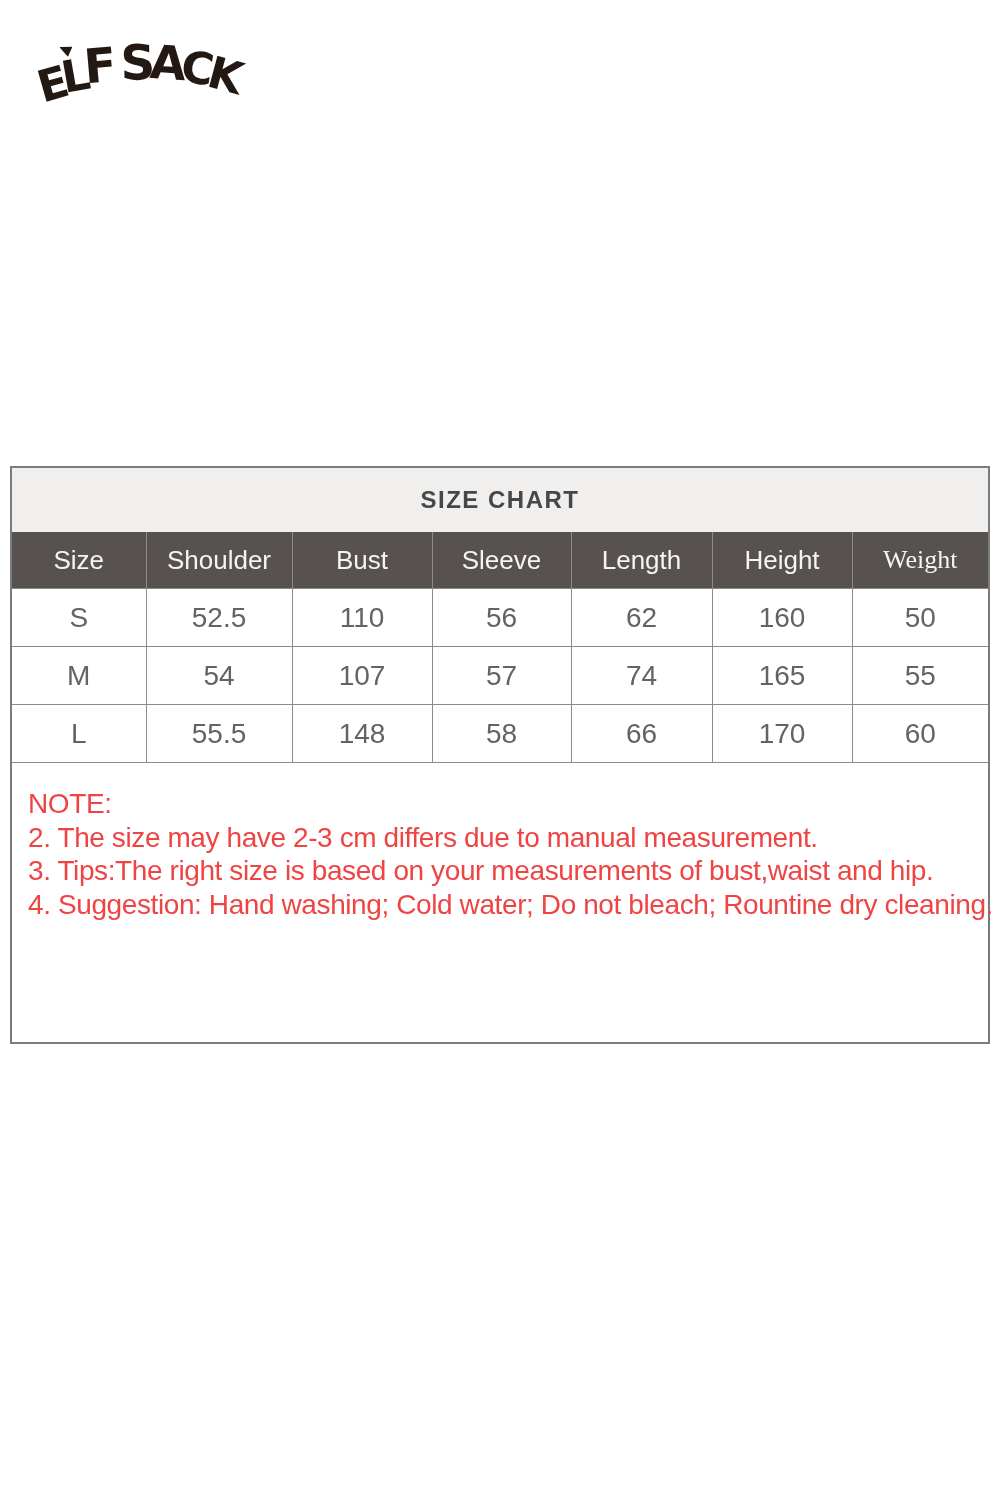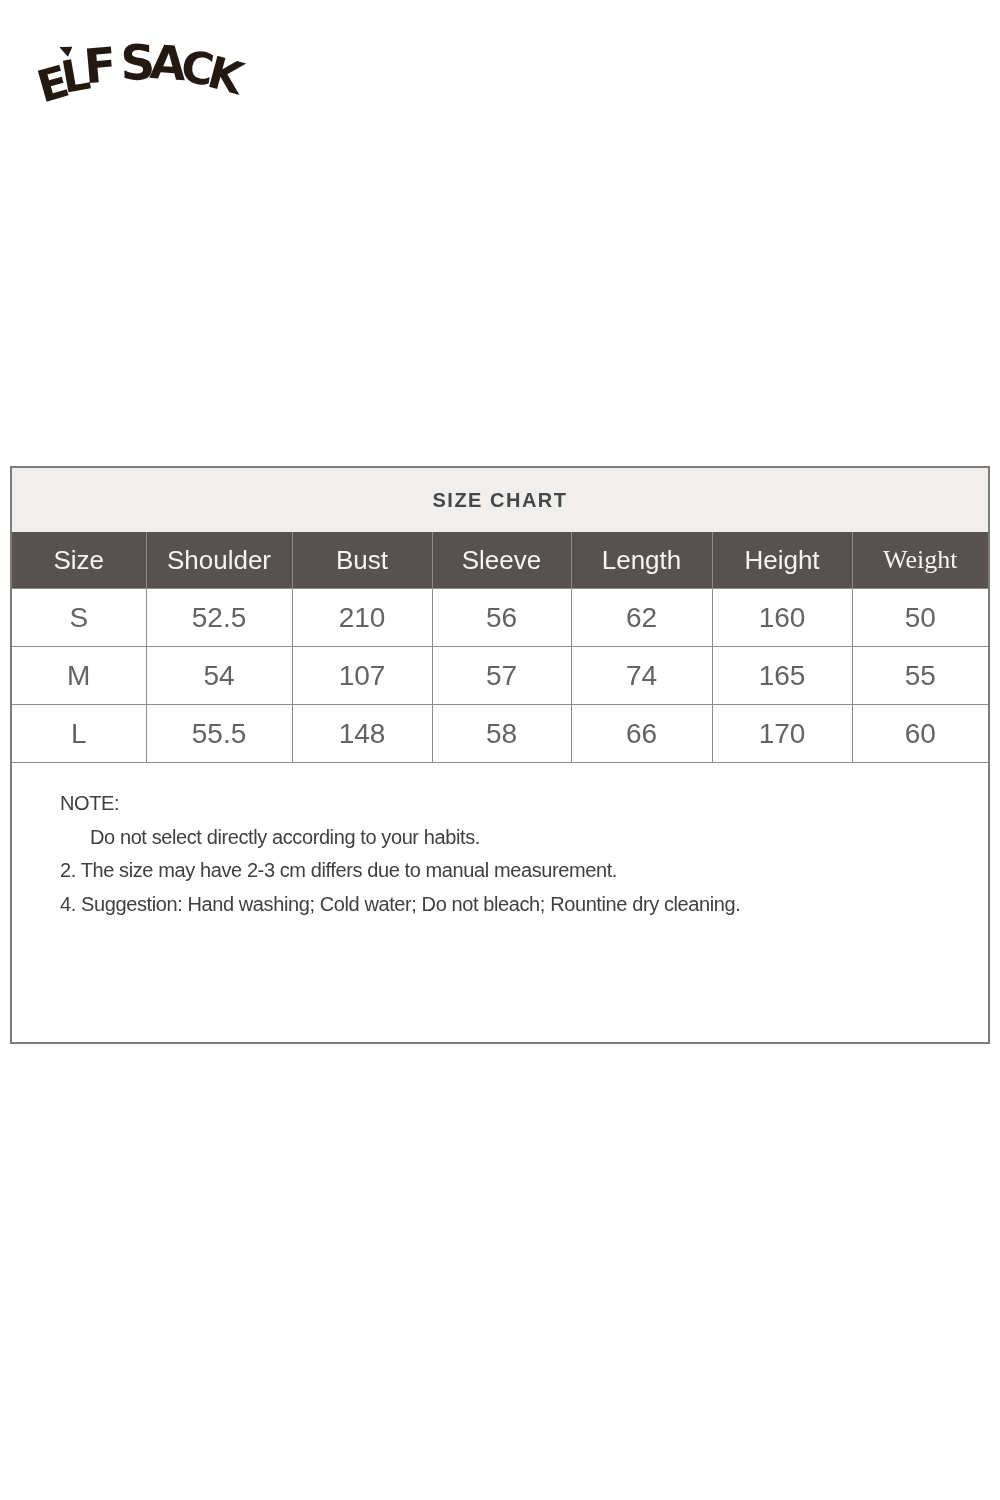--- a/index.html
+++ b/index.html
@@ -57,21 +57,21 @@
     border: 2px solid #7b7b7b;
     box-sizing: border-box;
     background: #ffffff;
   }
   .chart-title {
     height: 64px;
     background: #f0efed;
     display: flex;
     align-items: center;
     justify-content: center;
-    font-size: 20px;
+    font-size: 24px;
     font-weight: bold;
     letter-spacing: 1.5px;
     color: #474747;
   }
   table.size-table {
     width: 100%;
     border-collapse: collapse;
     table-layout: fixed;
   }
   table.size-table th {
@@ -93,23 +93,23 @@
     color: #636363;
     border: 1px solid #8c8c8c;
     background: #ffffff;
   }
   table.size-table td:first-child { border-left: none; }
   table.size-table td:last-child { border-right: none; }
   table.size-table tr:last-child td { border-bottom: 1px solid #8c8c8c; }
 
   
   .notes {
-    padding: 24px 30px 0 48px;
-    color: #404040;
-    font-size: 20px;
+    padding: 24px 30px 0 16px;
+    color: #ef4444;
+    font-size: 28px;
     line-height: 33.5px;
     letter-spacing: -0.4px;
   }
   .note-heading { white-space: nowrap; }
   .note-item { white-space: nowrap; }
   .note-cont { white-space: nowrap; padding-left: 30px; }
 </style>
 </head>
 <body>
 
@@ -138,21 +138,21 @@
         <th>Sleeve</th>
         <th>Length</th>
         <th>Height</th>
         <th>Weight</th>
       </tr>
     </thead>
     <tbody>
       <tr>
         <td>S</td>
         <td>52.5</td>
-        <td>210</td>
+        <td>110</td>
         <td>56</td>
         <td>62</td>
         <td>160</td>
         <td>50</td>
       </tr>
       <tr>
         <td>M</td>
         <td>54</td>
         <td>107</td>
         <td>57</td>
@@ -168,26 +168,29 @@
         <td>66</td>
         <td>170</td>
         <td>60</td>
       </tr>
     </tbody>
   </table>
 
   <div class="notes">
     <div class="note-heading">NOTE:</div>
 
-    <div class="note-cont">Do not select directly according to your habits.</div>
 
     <div class="note-item">
       <span>2.</span>
       <span>The size may have 2-3 cm differs due to manual measurement.</span>
     </div>
 
+    <div class="note-item">
+      <span>3.</span>
+      <span>Tips:The right size is based on your measurements of bust,waist and hip.</span>
+    </div>
 
     <div class="note-item">
       <span>4.</span>
       <span>Suggestion: Hand washing; Cold water; Do not bleach; Rountine dry cleaning.</span>
     </div>
   </div>
 </div>
 
 </body></html>

